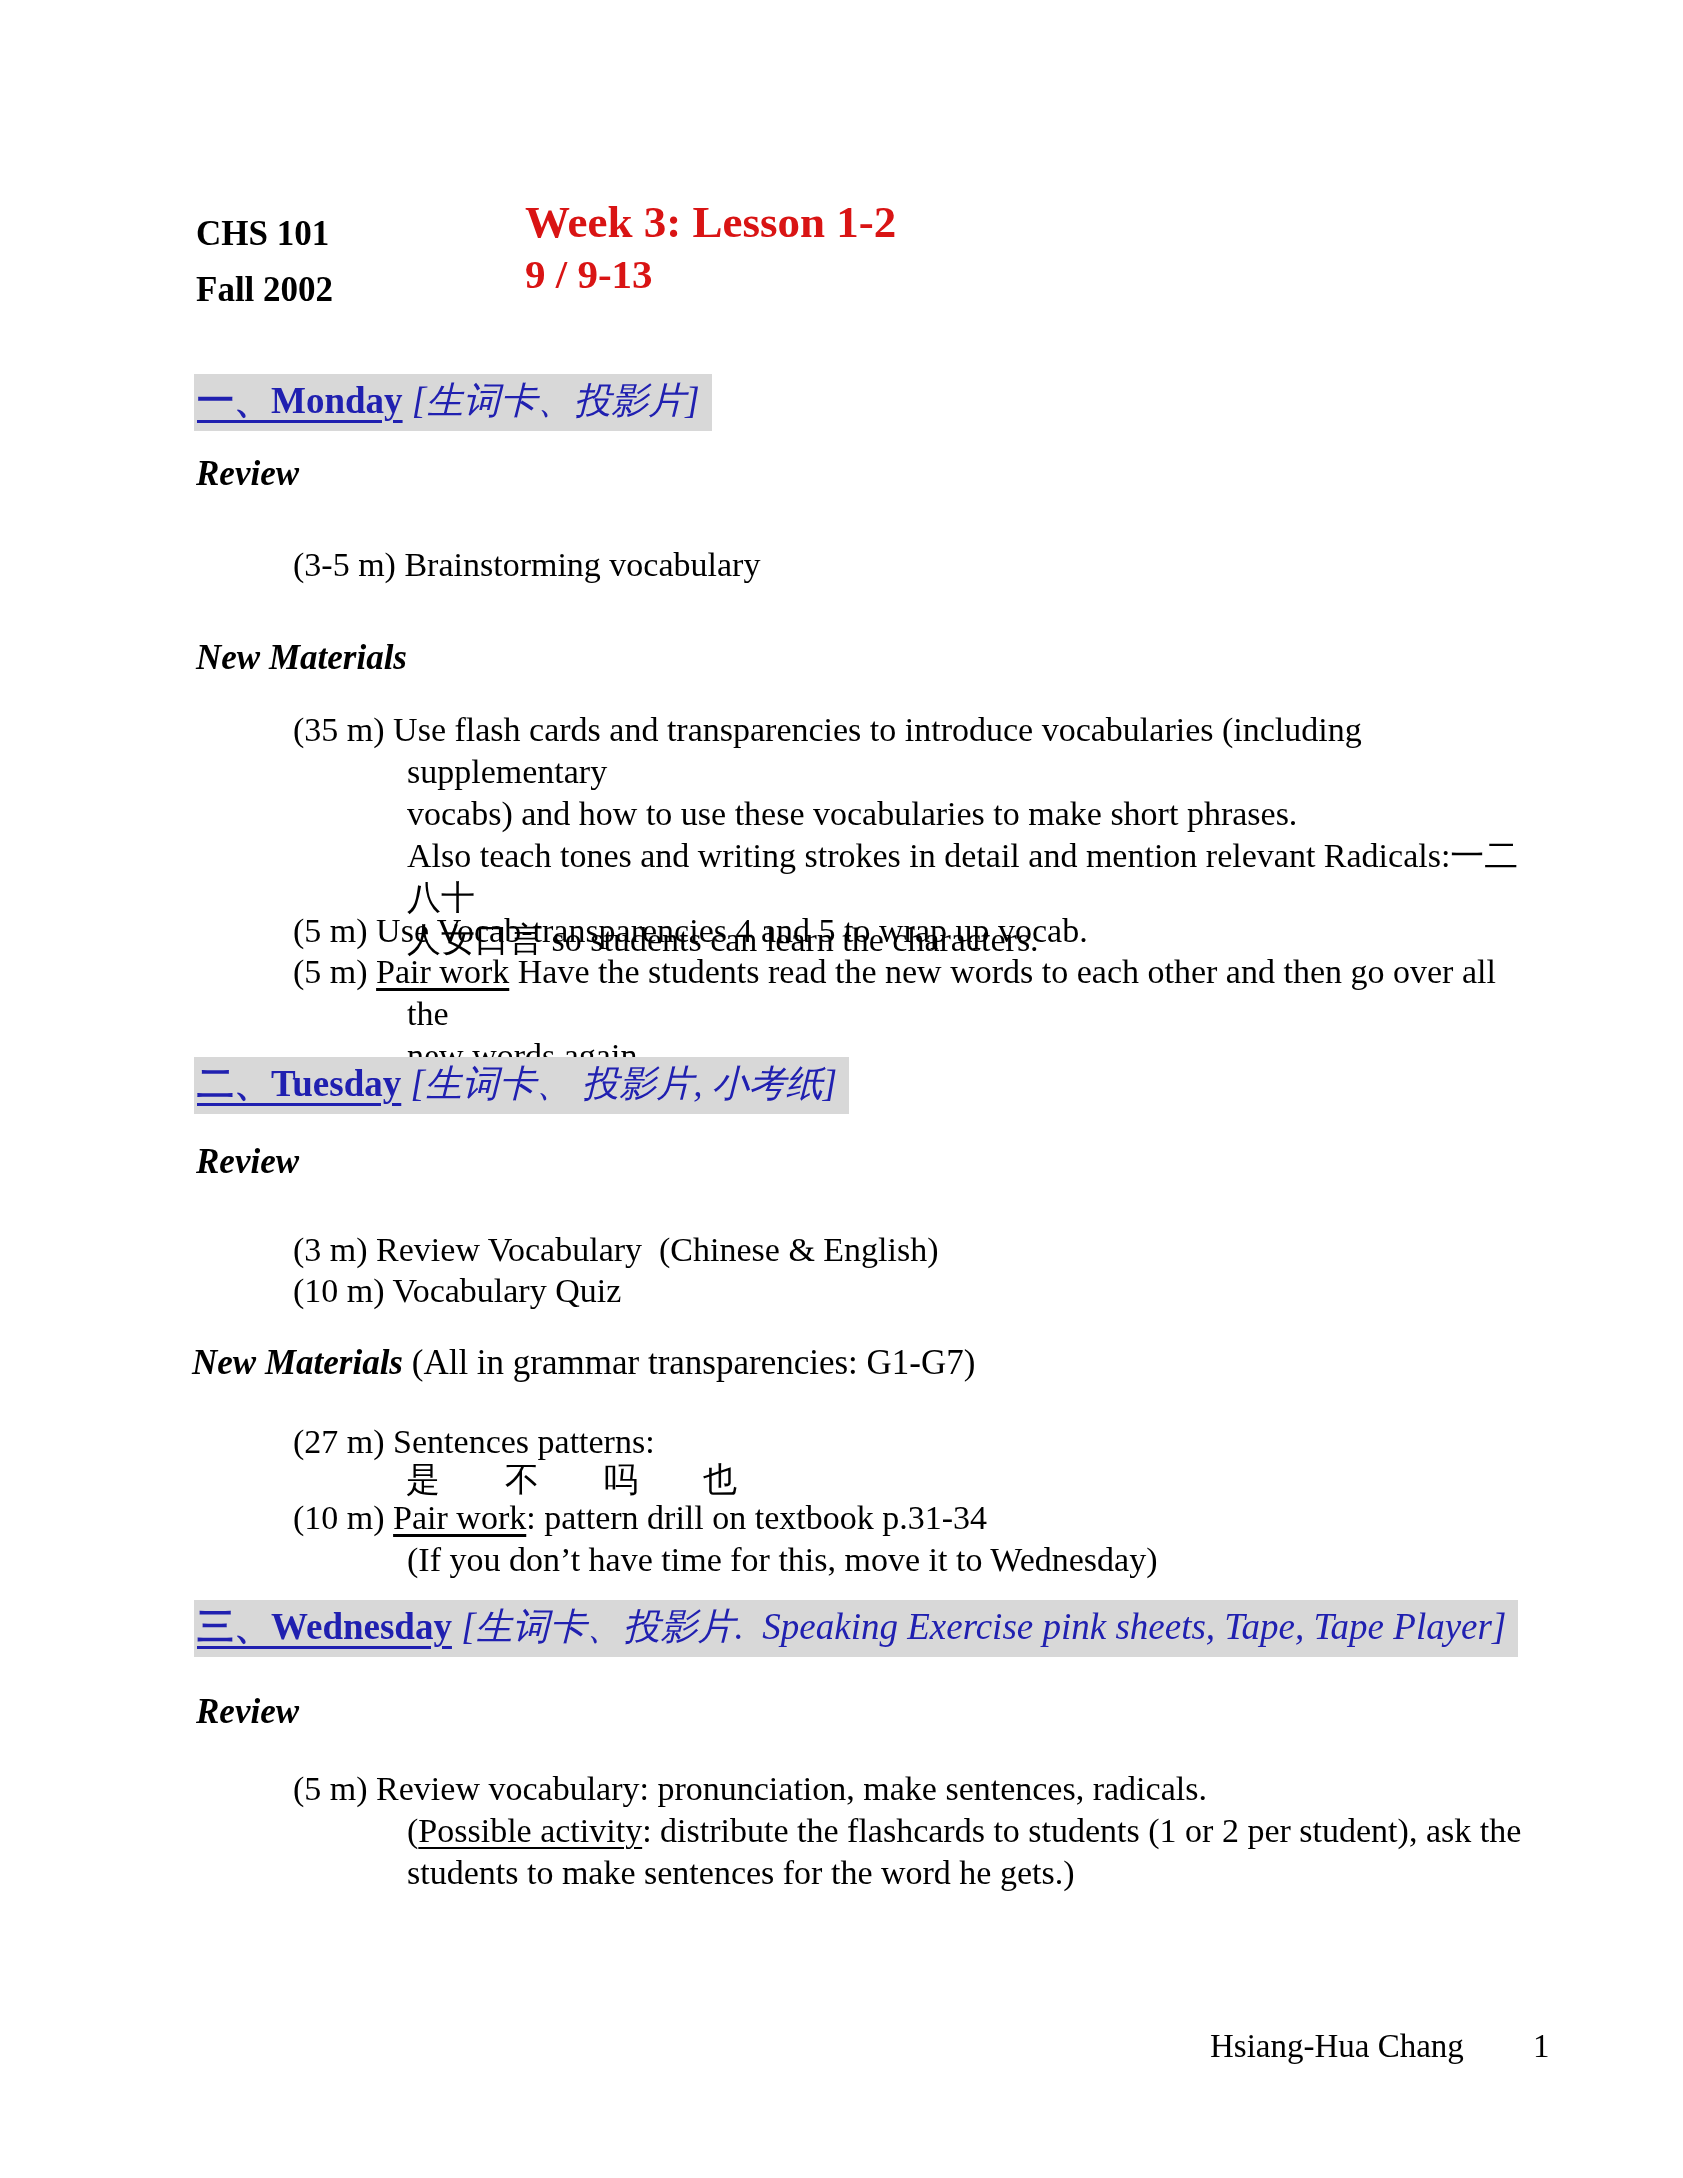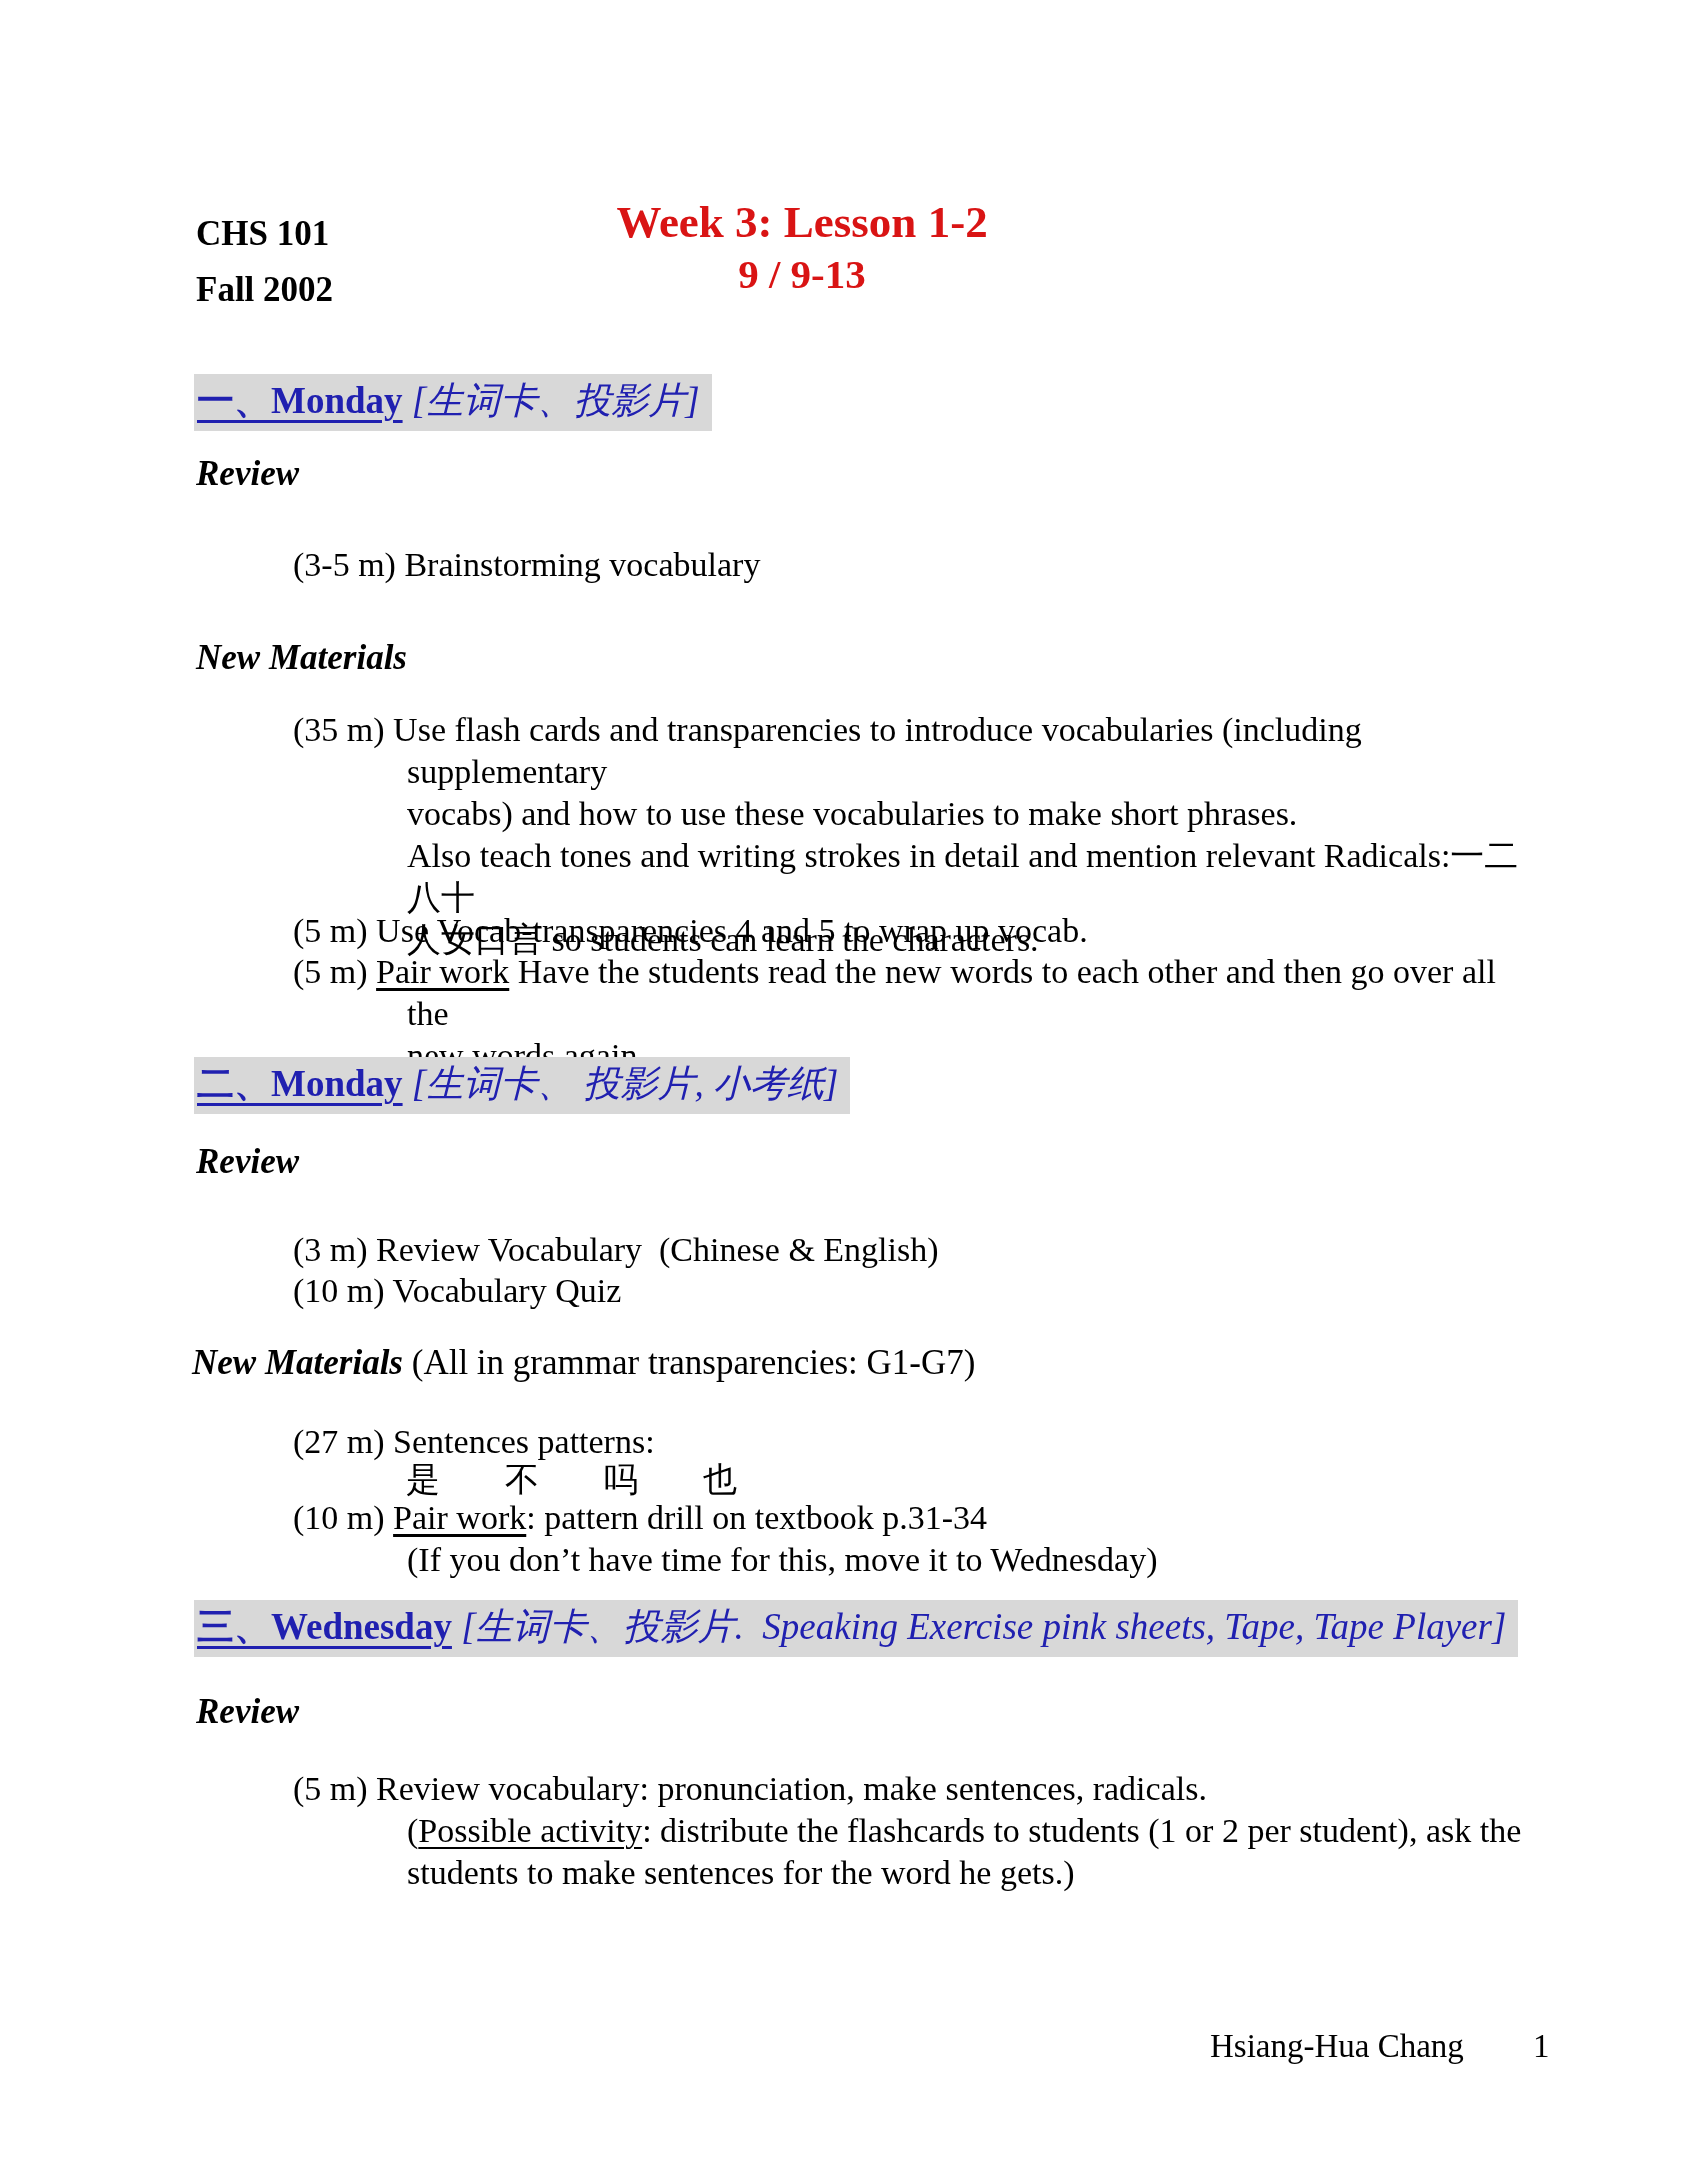--- a/index.html
+++ b/index.html
@@ -16,21 +16,21 @@
     background:#ffffff;
     font-family:"Liberation Serif","DejaVu Serif",serif;
     color:var(--text-black);
     overflow:hidden;
   }
   .abs{position:absolute;}
   .body-text{font-size:34px;line-height:42px;}
   .pre{white-space:pre;}
   .hang{padding-left:114px;text-indent:-114px;white-space:pre-line;}
   .hdr-left{font-size:35px;line-height:56px;font-weight:bold;}
-  .red-title{color:var(--accent-red);font-weight:bold;text-align:center;}
+  .red-title{color:var(--accent-red);font-weight:bold;text-align:left;}
   .red-l1{font-size:45px;line-height:53px;}
   .red-l2{font-size:41px;line-height:50px;}
   .day-heading{
     font-size:37px;line-height:44px;
     color:var(--accent-blue);
     background:var(--highlight-gray);
     padding:5px 12px 8px 3px;
     white-space:pre;
   }
   .day-label{
@@ -83,21 +83,21 @@
   <div class="abs body-text hang" style="left:293px;top:709px;width:1228px;">(35 m) Use flash cards and transparencies to introduce vocabularies (including supplementary
 vocabs) and how to use these vocabularies to make short phrases.
 Also teach tones and writing strokes in detail and mention relevant Radicals:一二八十
 人女口言 so students can learn the characters.</div>
 
   <div class="abs body-text pre" style="left:293px;top:910px;">(5 m) Use Vocab-transparencies 4 and 5 to wrap up vocab.</div>
 
   <div class="abs body-text hang" style="left:293px;top:951px;width:1228px;"><span>(5 m) </span><span class="bu">Pair work</span><span> Have the students read the new words to each other and then go over all the
 new words again.</span></div>
 
-  <div class="abs day-heading" style="left:194px;top:1057px;"><span class="day-label">二、Monday</span><span class="materials-label"> [生词卡、 投影片, 小考纸]</span></div>
+  <div class="abs day-heading" style="left:194px;top:1057px;"><span class="day-label">二、Tuesday</span><span class="materials-label"> [生词卡、 投影片, 小考纸]</span></div>
 
   <div class="abs section-label" style="left:196px;top:1141px;">Review</div>
 
   <div class="abs body-text pre" style="left:293px;top:1229px;">(3 m) Review Vocabulary  (Chinese &amp; English)</div>
 
   <div class="abs body-text pre" style="left:293px;top:1270px;">(10 m) Vocabulary Quiz</div>
 
   <div class="abs section-label pre" style="left:192px;top:1342px;"><span>New Materials</span><span class="plain"> (All in grammar transparencies: G1-G7)</span></div>
 
   <div class="abs body-text pre" style="left:293px;top:1421px;">(27 m) Sentences patterns:</div>

